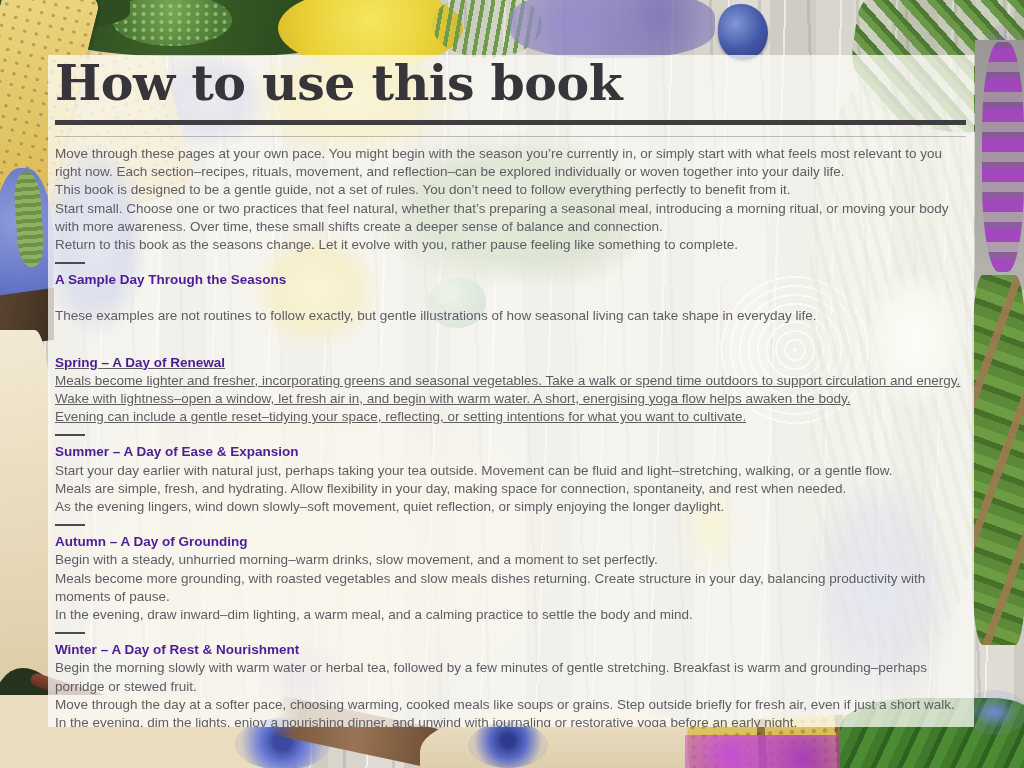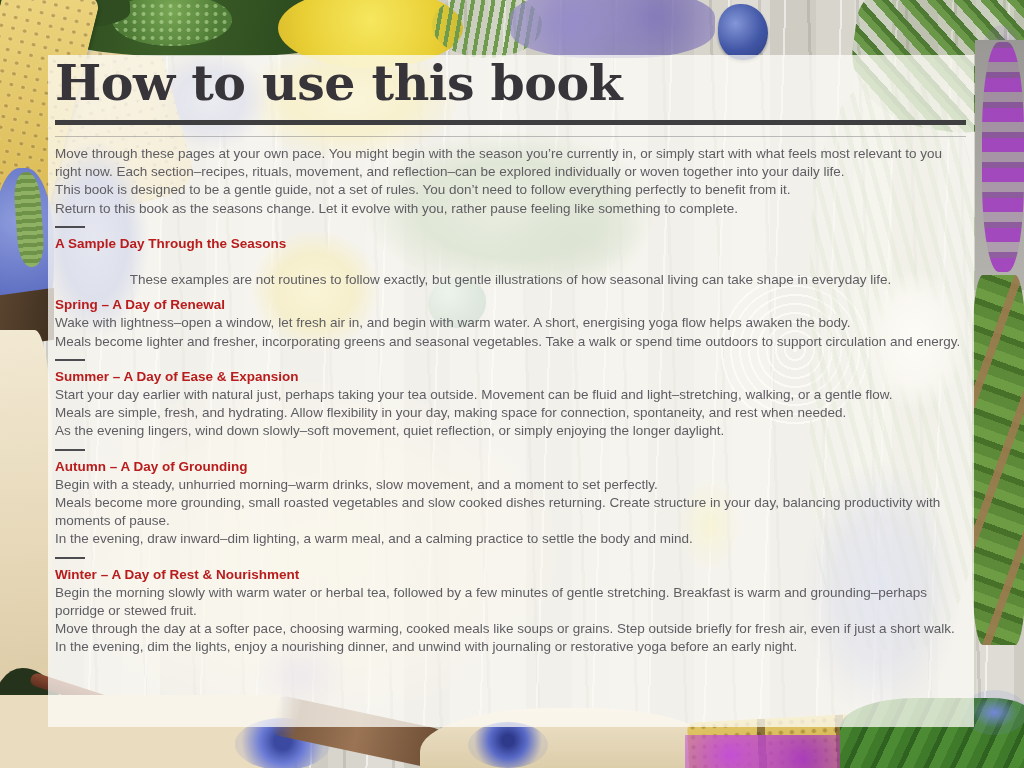--- a/index.html
+++ b/index.html
@@ -14,24 +14,24 @@
   .b{position:absolute;}
   
   .card{position:absolute;left:48px;top:55px;width:926px;height:672px;box-sizing:border-box;
         padding:2px 8px 0 7px;background:rgba(254,252,247,0.75);overflow:hidden;}
   .title{font-family:"DejaVu Serif","Liberation Serif",serif;font-weight:700;
          font-size:49px;line-height:1.08;letter-spacing:-0.5px;color:#37353a;margin:0;}
   .rule{height:5px;background:#3e3d40;margin-top:10px;}
   .hairline{height:1px;background:rgba(120,118,122,0.45);margin-top:11px;margin-bottom:8px;}
   .bodytext{font-size:13.5px;line-height:18.2px;color:#5e5d63;}
   .bodytext p{margin:0;}
-  p.h{font-weight:bold;color:#b91c1c;}
+  p.h{font-weight:bold;color:#4c1d95;}
   .dash{width:30px;height:2px;background:#4c4b50;margin:8px 0 7px 0;}
-  .desc{margin-top:18px !important;text-align:center;}
-  .season-first{margin-top:7px;}
+  .desc{margin-top:18px !important;}
+  .season-first{margin-top:28px;text-decoration:underline;}
 </style>
 </head>
 <body>
 
 <div class="stage">
 
   <div class="photo">
 
     <div class="b" style="left:240px;top:40px;width:220px;height:120px;border-radius:50%;background:radial-gradient(closest-side,#f0e283,#e3cd58 55%,rgba(227,205,88,0));"></div>
     <div class="b" style="left:150px;top:50px;width:120px;height:100px;border-radius:50%;background:radial-gradient(closest-side,#b3b7de,#9aa0cf 55%,rgba(154,160,207,0));"></div>
@@ -84,45 +84,47 @@
   </div>
 
   <div class="card">
     <h1 class="title">How to use this book</h1>
     <div class="rule"></div>
     <div class="hairline"></div>
 
     <div class="bodytext">
       <p>Move through these pages at your own pace. You might begin with the season you’re currently in, or simply start with what feels most relevant to you right now. Each section–recipes, rituals, movement, and reflection–can be explored individually or woven together into your daily life.</p>
       <p>This book is designed to be a gentle guide, not a set of rules. You don’t need to follow everything perfectly to benefit from it.</p>
+      <p>Start small. Choose one or two practices that feel natural, whether that’s preparing a seasonal meal, introducing a morning ritual, or moving your body with more awareness. Over time, these small shifts create a deeper sense of balance and connection.</p>
       <p>Return to this book as the seasons change. Let it evolve with you, rather pause feeling like something to complete.</p>
 
       <div class="dash"></div>
       <p class="h">A Sample Day Through the Seasons</p>
       <p class="desc">These examples are not routines to follow exactly, but gentle illustrations of how seasonal living can take shape in everyday life.</p>
 
       <div class="season-first">
         <p class="h">Spring – A Day of Renewal</p>
+        <p>Meals become lighter and fresher, incorporating greens and seasonal vegetables. Take a walk or spend time outdoors to support circulation and energy.</p>
         <p>Wake with lightness–open a window, let fresh air in, and begin with warm water. A short, energising yoga flow helps awaken the body.</p>
-        <p>Meals become lighter and fresher, incorporating greens and seasonal vegetables. Take a walk or spend time outdoors to support circulation and energy.</p>
+        <p>Evening can include a gentle reset–tidying your space, reflecting, or setting intentions for what you want to cultivate.</p>
       </div>
 
       <div>
         <div class="dash"></div>
         <p class="h">Summer – A Day of Ease &amp; Expansion</p>
         <p>Start your day earlier with natural just, perhaps taking your tea outside. Movement can be fluid and light–stretching, walking, or a gentle flow.</p>
         <p>Meals are simple, fresh, and hydrating. Allow flexibility in your day, making space for connection, spontaneity, and rest when needed.</p>
         <p>As the evening lingers, wind down slowly–soft movement, quiet reflection, or simply enjoying the longer daylight.</p>
       </div>
 
       <div>
         <div class="dash"></div>
         <p class="h">Autumn – A Day of Grounding</p>
         <p>Begin with a steady, unhurried morning–warm drinks, slow movement, and a moment to set perfectly.</p>
-        <p>Meals become more grounding, small roasted vegetables and slow cooked dishes returning. Create structure in your day, balancing productivity with moments of pause.</p>
+        <p>Meals become more grounding, with roasted vegetables and slow meals dishes returning. Create structure in your day, balancing productivity with moments of pause.</p>
         <p>In the evening, draw inward–dim lighting, a warm meal, and a calming practice to settle the body and mind.</p>
       </div>
 
       <div>
         <div class="dash"></div>
         <p class="h">Winter – A Day of Rest &amp; Nourishment</p>
         <p>Begin the morning slowly with warm water or herbal tea, followed by a few minutes of gentle stretching. Breakfast is warm and grounding–perhaps porridge or stewed fruit.</p>
         <p>Move through the day at a softer pace, choosing warming, cooked meals like soups or grains. Step outside briefly for fresh air, even if just a short walk.</p>
         <p>In the evening, dim the lights, enjoy a nourishing dinner, and unwind with journaling or restorative yoga before an early night.</p>
       </div>

